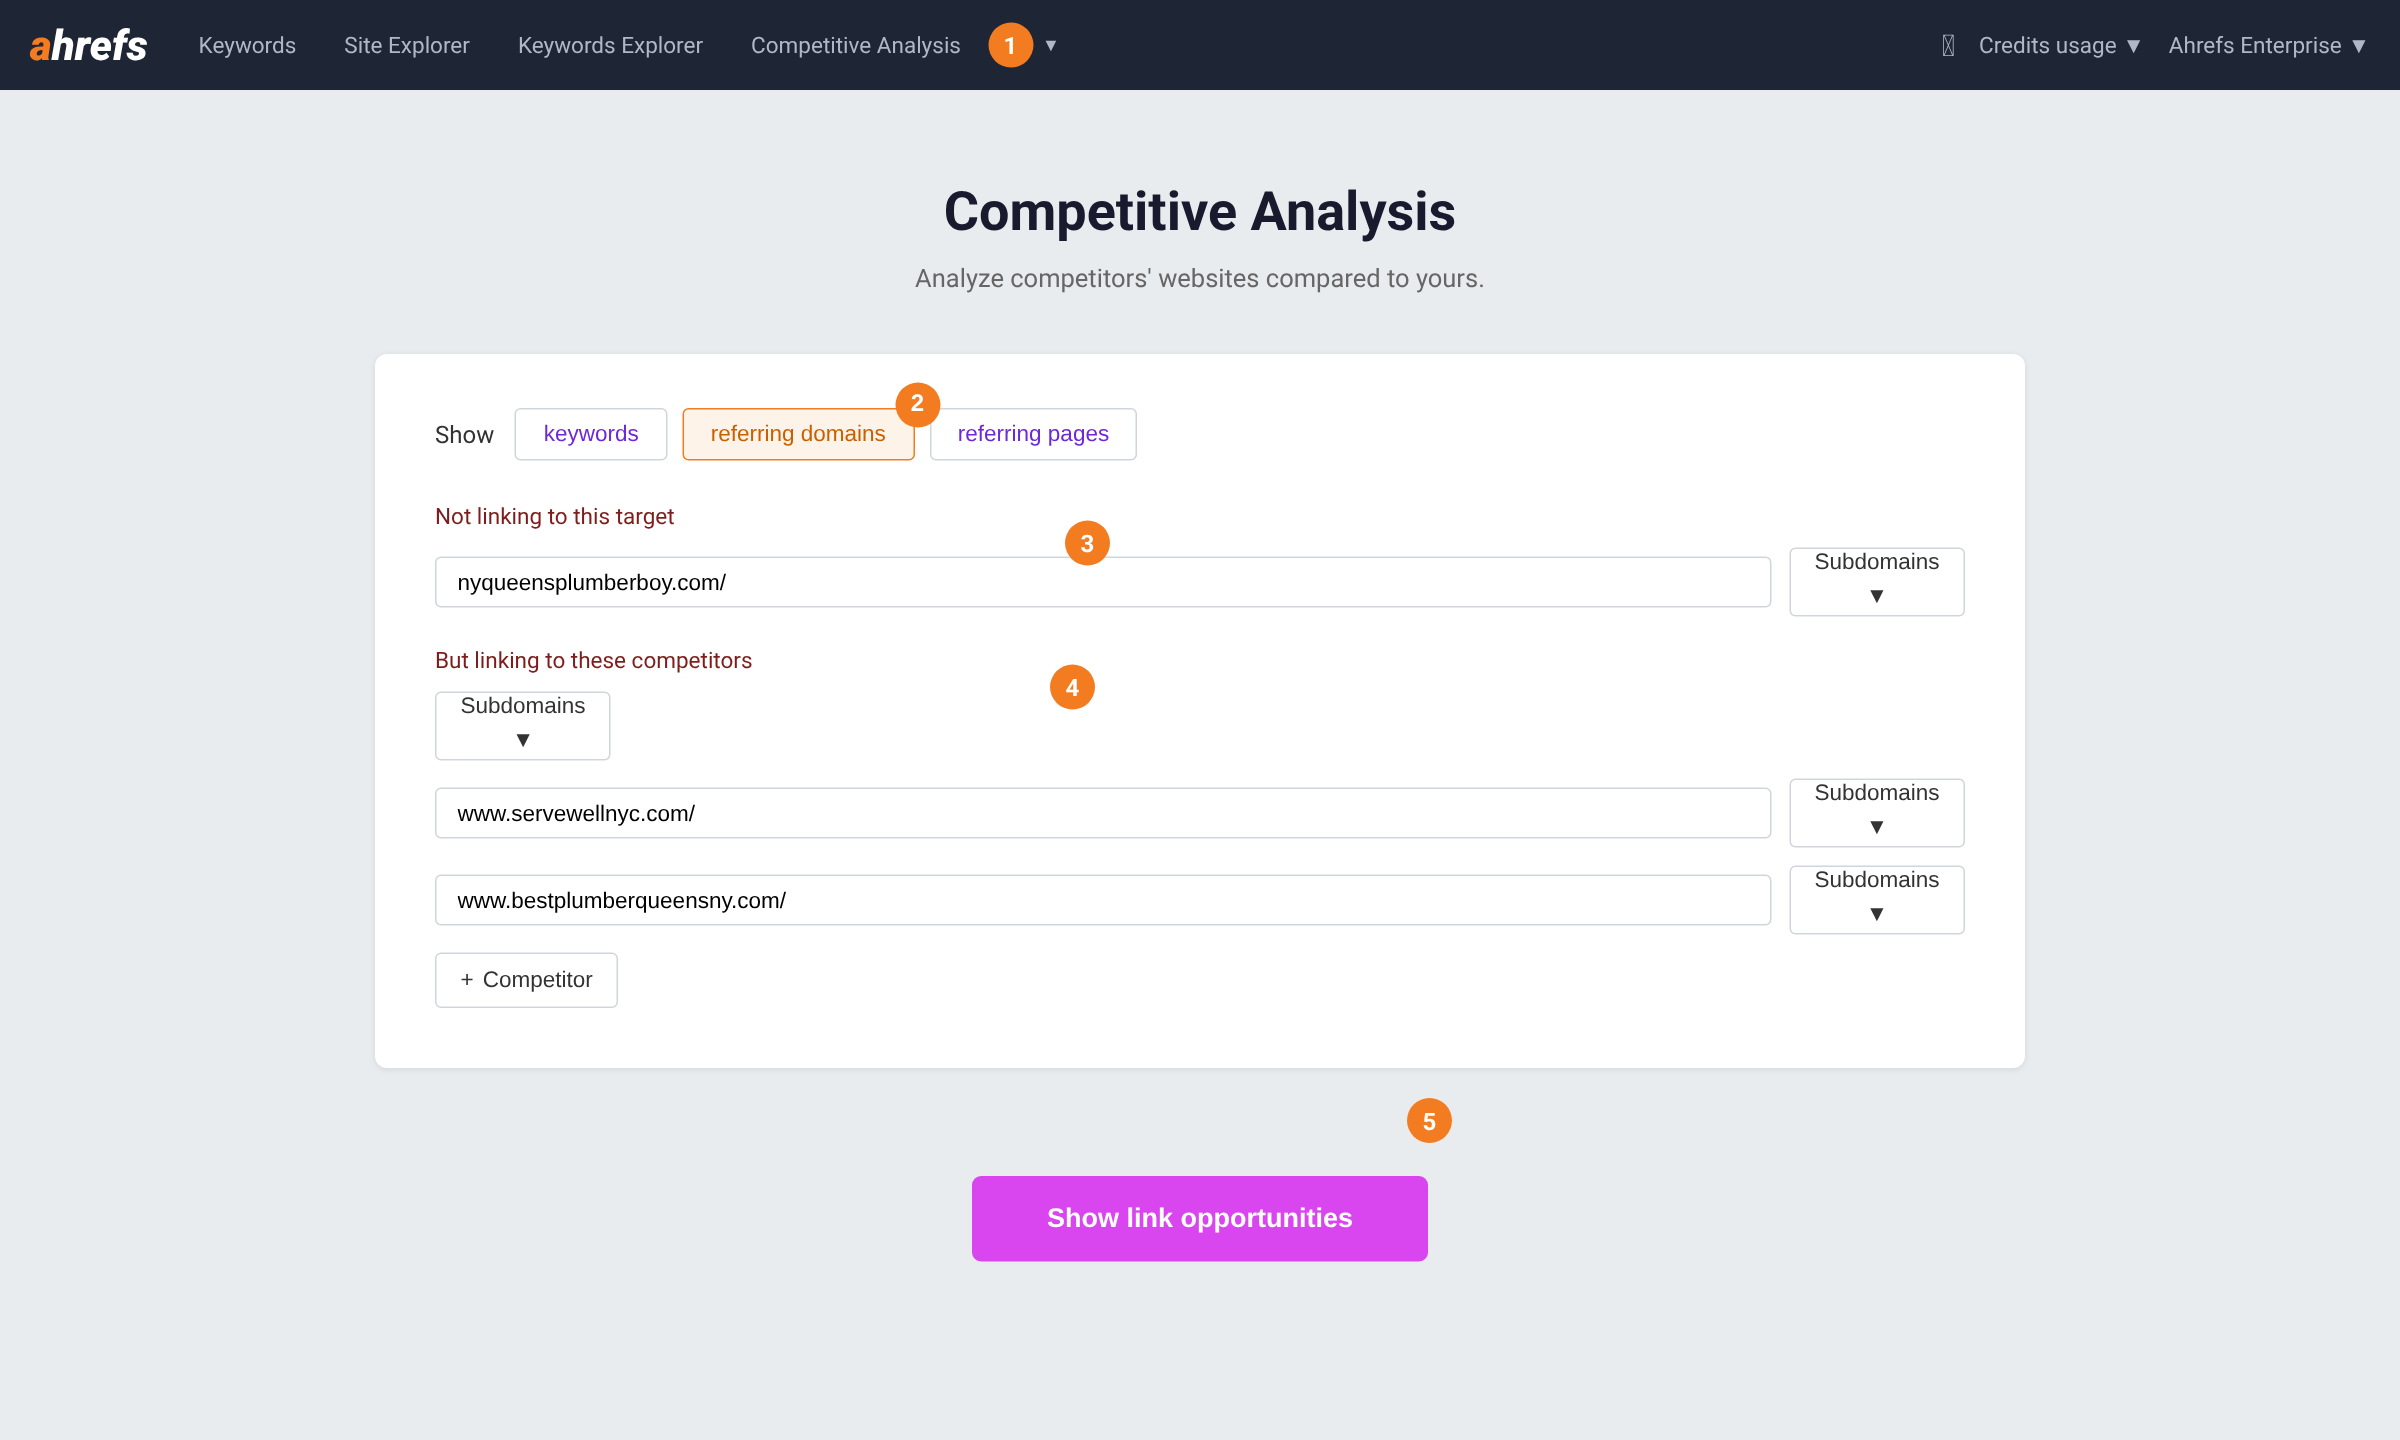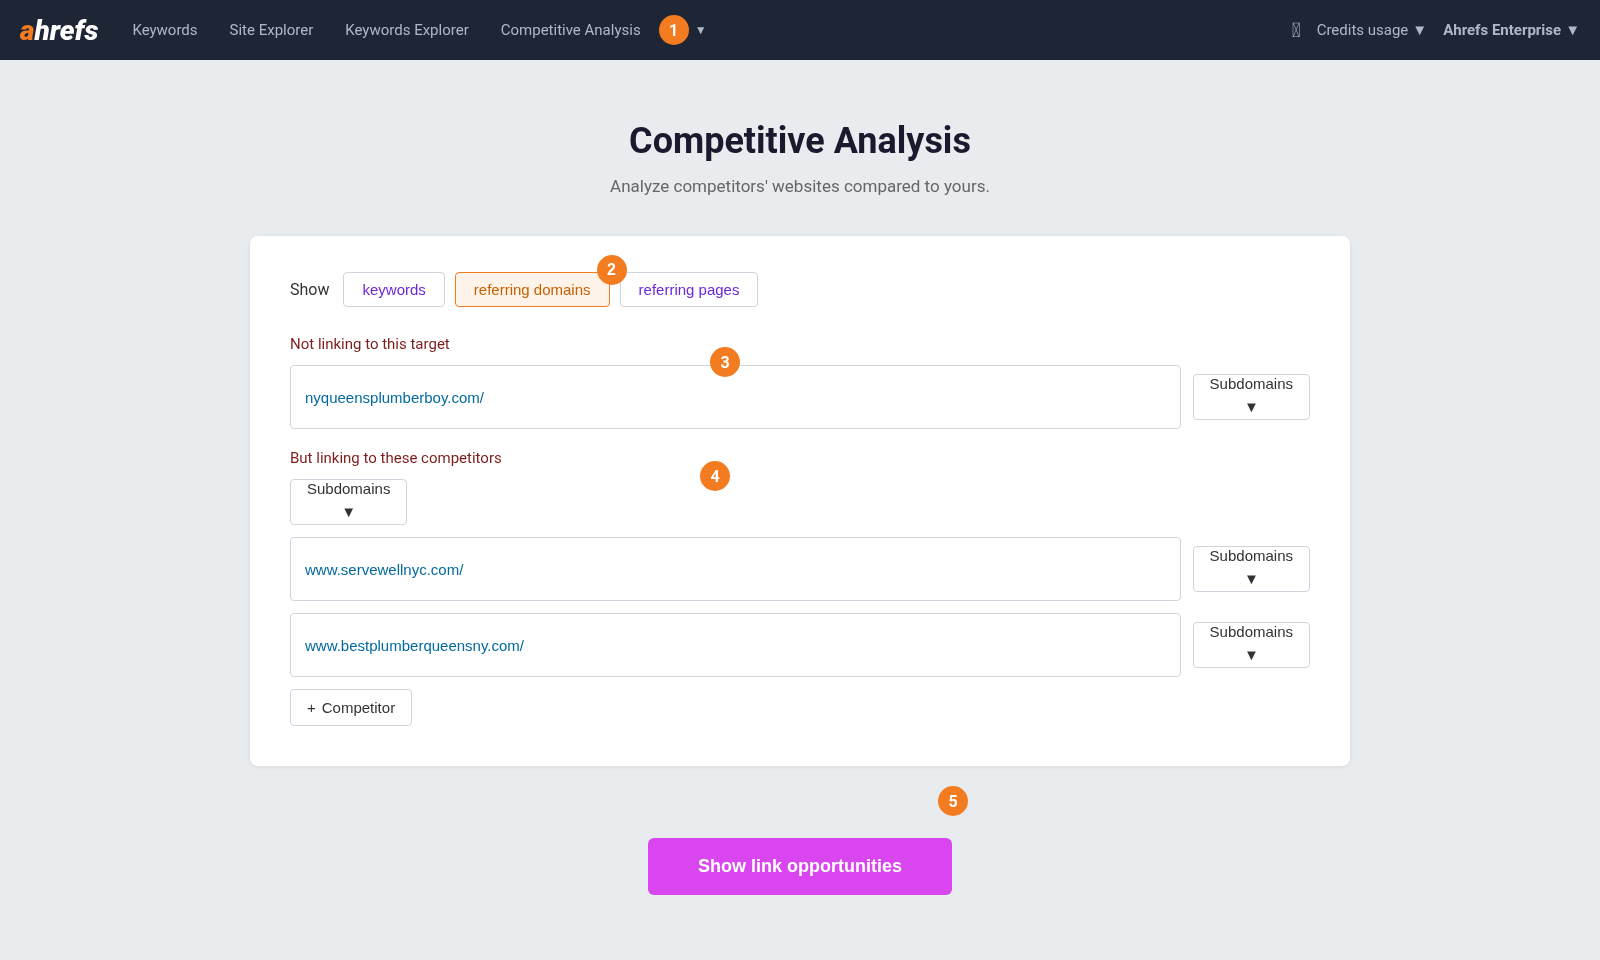--- a/index.html
+++ b/index.html
@@ -29,21 +29,21 @@
     .nav-badge {
       background: #f47c20; color: #fff; border-radius: 50%; width: 30px; height: 30px;
       display: flex; align-items: center; justify-content: center; font-size: 16px; font-weight: 700;
       cursor: pointer; position: relative; top: 0;
     }
     .nav-chevron { color: #b0b8c8; font-size: 12px; margin-left: 2px; cursor: pointer; }
 
     .nav-right { display: flex; align-items: center; gap: 16px; margin-left: auto; }
     .nav-monitor { color: #b0b8c8; font-size: 20px; cursor: pointer; }
     .nav-credits { color: #b0b8c8; font-size: 15px; cursor: pointer; display: flex; align-items: center; gap: 4px; }
-    .nav-enterprise { color: #b0b8c8; font-size: 15px; cursor: pointer; display: flex; align-items: flex-start; gap: 4px; font-weight: bold; }
+    .nav-enterprise { color: #b0b8c8; font-size: 15px; cursor: pointer; display: flex; align-items: flex-start; gap: 4px; }
 
     
     .main-content {
       display: flex; flex-direction: column; align-items: center;
       padding: 60px 20px 40px;
     }
 
     .page-title {
       font-size: 36px; font-weight: 700; color: #1a1a2e; margin-bottom: 14px; text-align: center;
     }
@@ -72,22 +72,22 @@
     }
 
     
     .section-label { font-size: 15px; color: #7f1d1d; margin-bottom: 12px; margin-top: 8px; }
 
     
     .input-row {
       display: flex; align-items: center; gap: 12px; margin-bottom: 12px;
     }
     .url-input {
-      flex: 1; height: 64px; border: 1px solid #d0d5dd; border-radius: 4px;
-      padding: 0 14px; font-size: 15px; color: #0369a1; outline: none;
+      flex: 1; height: 34px; border: 1px solid #d0d5dd; border-radius: 4px;
+      padding: 0 14px; font-size: 15px; color: #000000; outline: none;
     }
 
     .subdomains-btn {
       height: 46px; padding: 0 16px; border: 1px solid #d0d5dd; border-radius: 4px;
       background: #fff; font-size: 15px; color: #333; cursor: pointer; white-space: nowrap;
       display: flex; align-items: center; gap: 6px; flex-direction: column;
     }
 
     
     .add-competitor-btn {

